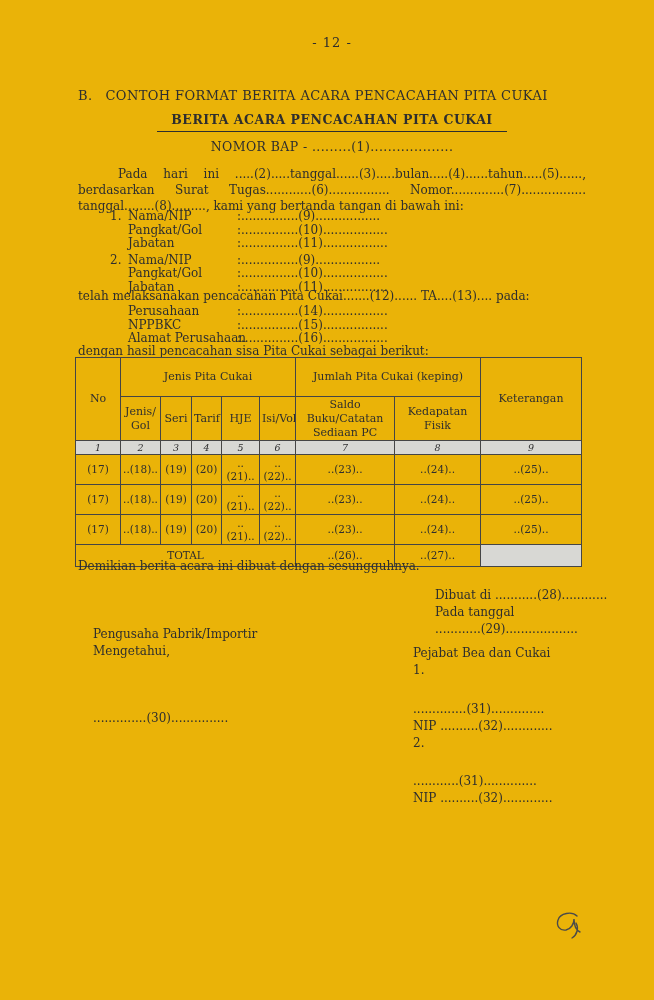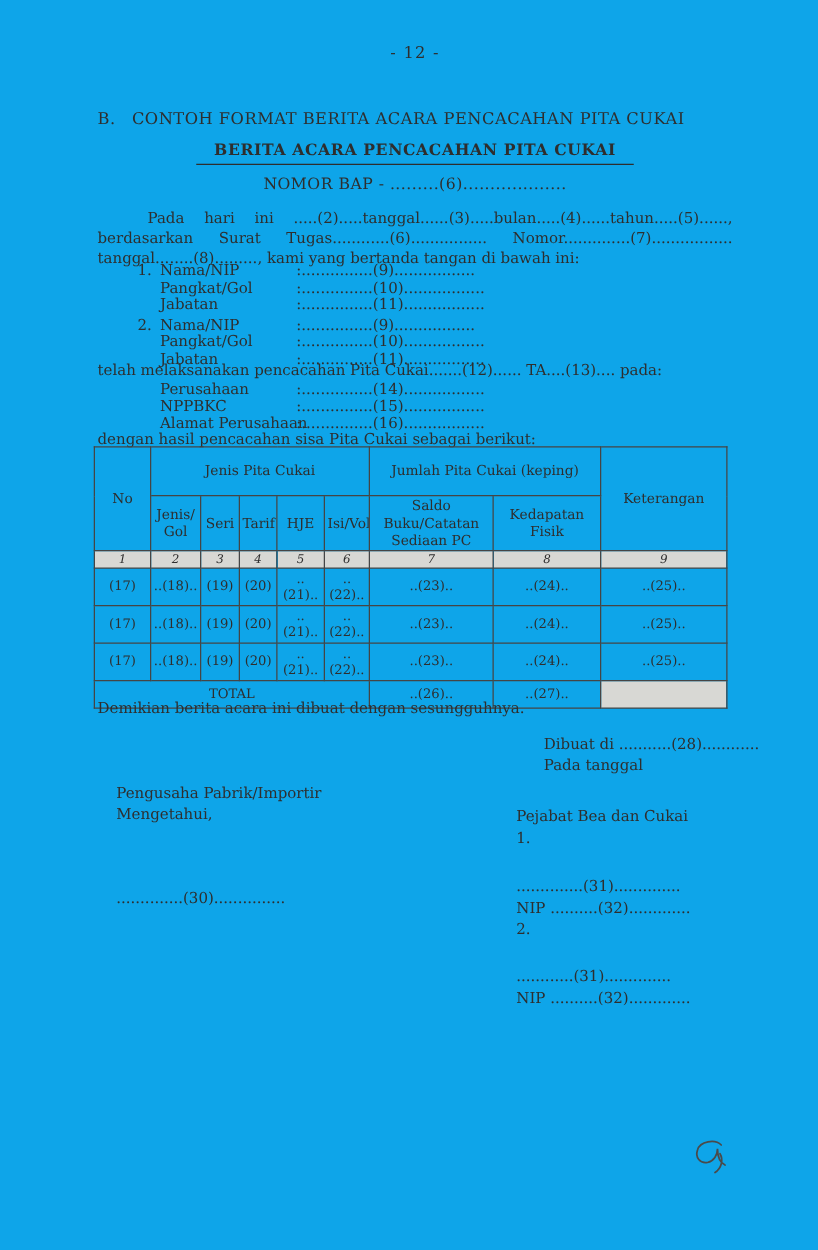--- a/index.html
+++ b/index.html
@@ -1,20 +1,20 @@
 <!DOCTYPE html>
 <html><head>
 <meta charset="utf-8">
 <style>
   html,body{margin:0;padding:0;background:#dcdcda;}
   .page{
     position:relative;
     width:654px;height:1000px;
     margin:0 auto;
-    background:#0ea5e9;
+    background:#eab308;
     font-family:"DejaVu Serif","Liberation Serif",serif;
     color:#2e2e2e;
     overflow:hidden;
   }
   .abs{position:absolute;}
   .center-band{left:78px;width:508px;text-align:center;}
   .pageno{top:35px;font-size:13px;letter-spacing:1px;}
   .section-heading{left:78px;top:88px;font-size:13px;letter-spacing:.4px;display:flex;gap:13px;white-space:nowrap;}
   .doc-title{top:109px;}
   .doc-title span{
@@ -73,21 +73,21 @@
 
   <div class="abs section-heading">
     <span>B.</span>
     <span>CONTOH FORMAT BERITA ACARA PENCACAHAN PITA CUKAI</span>
   </div>
 
   <div class="abs center-band doc-title">
     <span>BERITA ACARA PENCACAHAN PITA CUKAI</span>
   </div>
 
-  <div class="abs center-band nomor">NOMOR BAP - .........(6)...................</div>
+  <div class="abs center-band nomor">NOMOR BAP - .........(1)...................</div>
 
   <div class="abs intro">Pada hari ini .....(2).....tanggal......(3).....bulan.....(4)......tahun.....(5)......, berdasarkan Surat Tugas............(6)................ Nomor..............(7)................. tanggal........(8)........., kami yang bertanda tangan di bawah ini:</div>
 
   <div class="abs officers">
     <div class="officer">
       <div class="frow">
         <span class="fno">1.</span>
         <span class="flabel">Nama/NIP</span>
         <span class="fvalue">:...............(9).................</span>
       </div>
@@ -219,20 +219,21 @@
         <td class="shade"></td>
       </tr>
     </tbody>
   </table>
 
   <div class="abs line-demikian">Demikian berita acara ini dibuat dengan sesungguhnya.</div>
 
   <div class="abs made-at">
     <div>Dibuat di ...........(28)............</div>
     <div>Pada tanggal</div>
+    <div>............(29)...................</div>
   </div>
 
   <div class="abs left-sign">
     <div>Pengusaha Pabrik/Importir</div>
     <div>Mengetahui,</div>
   </div>
 
   <div class="abs right-role">
     <div>Pejabat Bea dan Cukai</div>
     <div>1.</div>

